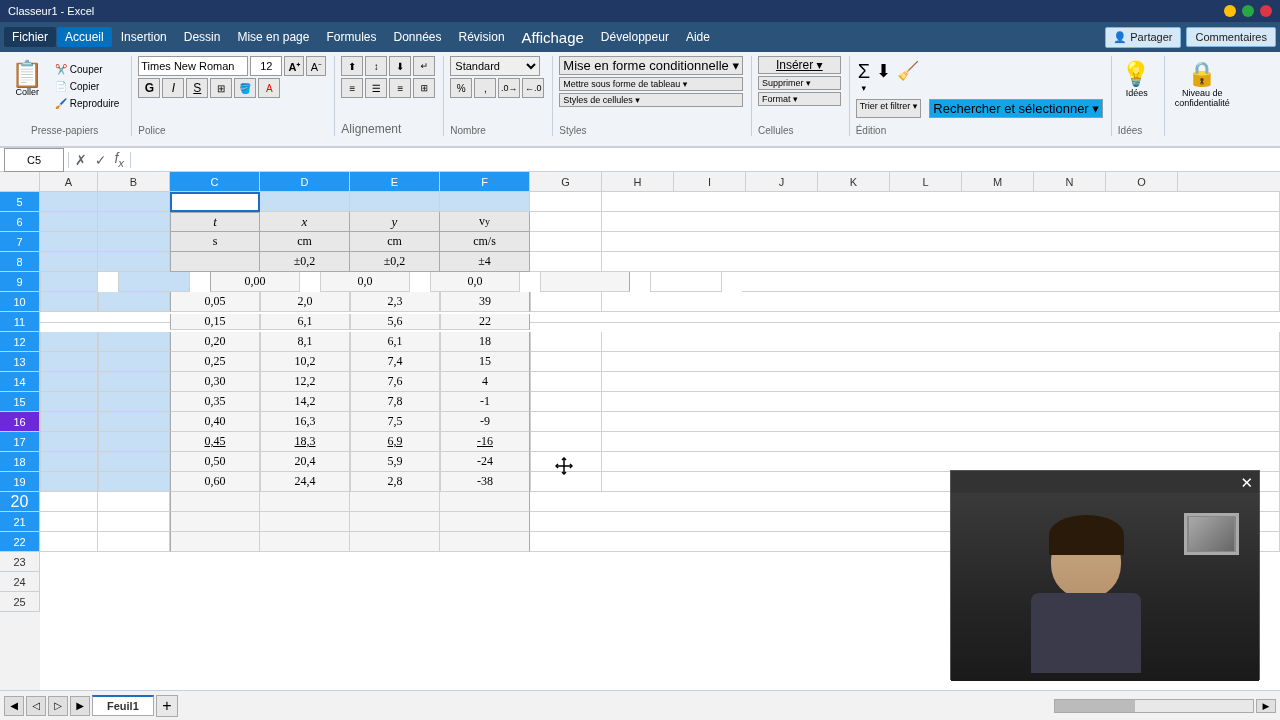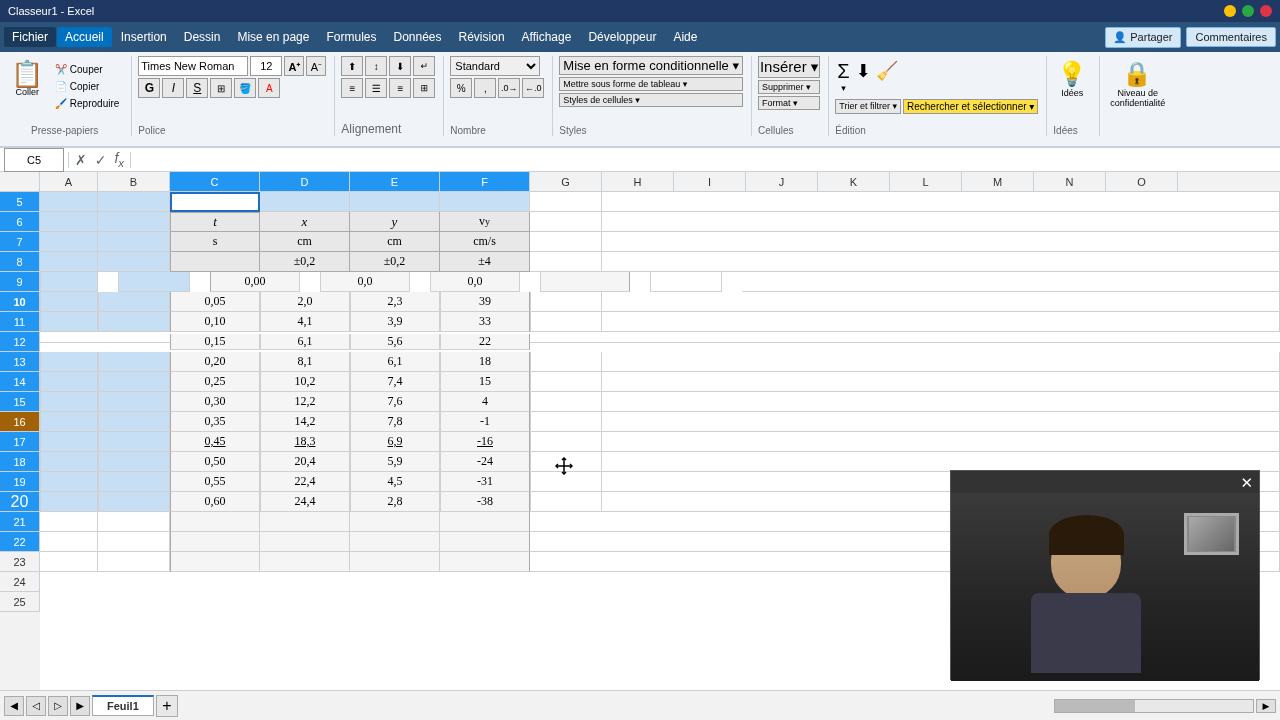--- a/index.html
+++ b/index.html
@@ -19,21 +19,21 @@
 
 <div style="background:#2b5278;height:30px;display:flex;align-items:center;padding:0 4px;gap:1px;">
   <div style="color:#fff;font-size:12px;padding:3px 8px;cursor:pointer;border-radius:2px;background:#1a3a5c;">Fichier</div>
   <div style="color:#fff;font-size:12px;padding:3px 8px;cursor:pointer;border-radius:2px;background:#0070c0;">Accueil</div>
   <div style="color:#fff;font-size:12px;padding:3px 8px;cursor:pointer;border-radius:2px;">Insertion</div>
   <div style="color:#fff;font-size:12px;padding:3px 8px;cursor:pointer;border-radius:2px;">Dessin</div>
   <div style="color:#fff;font-size:12px;padding:3px 8px;cursor:pointer;border-radius:2px;">Mise en page</div>
   <div style="color:#fff;font-size:12px;padding:3px 8px;cursor:pointer;border-radius:2px;">Formules</div>
   <div style="color:#fff;font-size:12px;padding:3px 8px;cursor:pointer;border-radius:2px;">Données</div>
   <div style="color:#fff;font-size:12px;padding:3px 8px;cursor:pointer;border-radius:2px;">Révision</div>
-  <div style="color:#fff;font-size:12px;padding:3px 8px;cursor:pointer;border-radius:2px;">Affichage</div>
+  <div style="color:#fff;font-size:15px;padding:3px 8px;cursor:pointer;border-radius:2px;">Affichage</div>
   <div style="color:#fff;font-size:12px;padding:3px 8px;cursor:pointer;border-radius:2px;">Développeur</div>
   <div style="color:#fff;font-size:12px;padding:3px 8px;cursor:pointer;border-radius:2px;">Aide</div>
   <div style="flex:1;"></div>
   <div style="background:#d4e8f7;color:#1a1a1a;border:1px solid #7cb4e4;font-size:11px;padding:3px 8px;border-radius:2px;cursor:pointer;display:flex;align-items:center;gap:3px;">
     <span>👤</span>
     <span>Partager</span>
   </div>
   <div style="background:#d4e8f7;color:#1a1a1a;border:1px solid #7cb4e4;font-size:11px;padding:3px 8px;border-radius:2px;cursor:pointer;margin-left:4px;">Commentaires</div>
 </div>
 
@@ -116,40 +116,40 @@
     <div style="display:flex;gap:2px;flex-direction:column;">
       <button style="font-size:13px;padding:1px 3px;border:1px solid #999;background:#e8e8e8;cursor:pointer;text-align:left;">Mise en forme conditionnelle ▾</button>
       <button style="font-size:9px;padding:1px 3px;border:1px solid #999;background:#e8e8e8;cursor:pointer;text-align:left;">Mettre sous forme de tableau ▾</button>
       <button style="font-size:9px;padding:1px 3px;border:1px solid #999;background:#e8e8e8;cursor:pointer;text-align:left;">Styles de cellules ▾</button>
     </div>
     <div style="font-size:10px;color:#666;margin-top:auto;">Styles</div>
   </div>
 
   <div style="display:flex;flex-direction:column;border-right:1px solid #c8d0da;padding-right:8px;min-height:80px;gap:2px;">
     <div style="display:flex;gap:2px;flex-direction:column;">
-      <button style="font-size:15px;padding:1px 1px;border:1px solid #999;background:#e8e8e8;cursor:pointer;text-align:left;">Insérer ▾</button>
+      <button style="font-size:12px;padding:1px 17px;border:1px solid #999;background:#e8e8e8;cursor:pointer;text-align:left;text-decoration:underline;">Insérer ▾</button>
       <button style="font-size:9px;padding:1px 3px;border:1px solid #999;background:#e8e8e8;cursor:pointer;text-align:left;">Supprimer ▾</button>
       <button style="font-size:9px;padding:1px 3px;border:1px solid #999;background:#e8e8e8;cursor:pointer;text-align:left;">Format ▾</button>
     </div>
     <div style="font-size:10px;color:#666;margin-top:auto;">Cellules</div>
   </div>
 
   <div style="display:flex;flex-direction:column;border-right:1px solid #c8d0da;padding-right:8px;min-height:80px;gap:2px;">
     <div style="display:flex;gap:4px;flex-direction:column;padding-top:2px;">
       <div style="display:flex;gap:2px;">
         <div style="display:flex;flex-direction:column;align-items:center;cursor:pointer;padding:2px;">
           <span style="font-size:20px;">Σ</span>
           <span style="font-size:9px;">▾</span>
         </div>
         <div style="display:flex;flex-direction:column;align-items:center;cursor:pointer;padding:2px;font-size:18px;">⬇</div>
         <div style="display:flex;flex-direction:column;align-items:center;cursor:pointer;padding:2px;font-size:18px;">🧹</div>
       </div>
-      <div style="display:flex;gap:2px;">
+      <div style="display:flex;gap:8px;">
         <div style="font-size:9px;padding:1px 3px;border:1px solid #999;background:#e8e8e8;cursor:pointer;">Trier et filtrer ▾</div>
-        <div style="font-size:10px;padding:1px 3px;border:1px solid #999;background:#fde047;cursor:pointer;text-align:center;">Rechercher et sélectionner ▾</div>
+        <div style="font-size:13px;padding:1px 3px;border:1px solid #999;background:#0ea5e9;cursor:pointer;text-align:center;">Rechercher et sélectionner ▾</div>
       </div>
     </div>
     <div style="font-size:10px;color:#666;margin-top:auto;">Édition</div>
   </div>
 
   <div style="display:flex;flex-direction:column;border-right:1px solid #c8d0da;padding-right:8px;min-height:80px;gap:2px;">
     <div style="display:flex;flex-direction:column;align-items:center;cursor:pointer;padding:4px;">
       <span style="font-size:24px;">💡</span>
       <span style="font-size:9px;">Idées</span>
     </div>
@@ -197,27 +197,27 @@
   </div>
 
   <div style="display:flex;flex:1;overflow:hidden;">
 
     <div style="width:40px;min-width:40px;display:flex;flex-direction:column;background:#f2f2f2;flex-shrink:0;">
       <div style="height:20px;border-bottom:1px solid #c8d0da;border-right:1px solid #c8d0da;display:flex;align-items:center;justify-content:center;font-size:11px;color:#fff;background:#2196f3;cursor:pointer;">5</div>
       <div style="height:20px;border-bottom:1px solid #c8d0da;border-right:1px solid #c8d0da;display:flex;align-items:center;justify-content:center;font-size:11px;color:#fff;background:#2196f3;cursor:pointer;">6</div>
       <div style="height:20px;border-bottom:1px solid #c8d0da;border-right:1px solid #c8d0da;display:flex;align-items:center;justify-content:center;font-size:11px;color:#fff;background:#2196f3;cursor:pointer;">7</div>
       <div style="height:20px;border-bottom:1px solid #c8d0da;border-right:1px solid #c8d0da;display:flex;align-items:center;justify-content:center;font-size:11px;color:#fff;background:#2196f3;cursor:pointer;">8</div>
       <div style="height:20px;border-bottom:1px solid #c8d0da;border-right:1px solid #c8d0da;display:flex;align-items:center;justify-content:center;font-size:11px;color:#fff;background:#2196f3;cursor:pointer;">9</div>
-      <div style="height:20px;border-bottom:1px solid #c8d0da;border-right:1px solid #c8d0da;display:flex;align-items:center;justify-content:center;font-size:11px;color:#fff;background:#2196f3;cursor:pointer;font-weight:bold;">10</div>
+      <div style="height:20px;border-bottom:1px solid #c8d0da;border-right:1px solid #c8d0da;display:flex;align-items:center;justify-content:center;font-size:11px;color:#fff;background:#2196f3;cursor:pointer;">10</div>
       <div style="height:20px;border-bottom:1px solid #c8d0da;border-right:1px solid #c8d0da;display:flex;align-items:center;justify-content:center;font-size:11px;color:#fff;background:#2196f3;cursor:pointer;">11</div>
       <div style="height:20px;border-bottom:1px solid #c8d0da;border-right:1px solid #c8d0da;display:flex;align-items:center;justify-content:center;font-size:11px;color:#fff;background:#2196f3;cursor:pointer;">12</div>
       <div style="height:20px;border-bottom:1px solid #c8d0da;border-right:1px solid #c8d0da;display:flex;align-items:center;justify-content:center;font-size:11px;color:#fff;background:#2196f3;cursor:pointer;">13</div>
       <div style="height:20px;border-bottom:1px solid #c8d0da;border-right:1px solid #c8d0da;display:flex;align-items:center;justify-content:center;font-size:11px;color:#fff;background:#2196f3;cursor:pointer;">14</div>
       <div style="height:20px;border-bottom:1px solid #c8d0da;border-right:1px solid #c8d0da;display:flex;align-items:center;justify-content:center;font-size:11px;color:#fff;background:#2196f3;cursor:pointer;">15</div>
-      <div style="height:20px;border-bottom:1px solid #c8d0da;border-right:1px solid #c8d0da;display:flex;align-items:center;justify-content:center;font-size:11px;color:#fff;background:#a16207;cursor:pointer;">16</div>
+      <div style="height:20px;border-bottom:1px solid #c8d0da;border-right:1px solid #c8d0da;display:flex;align-items:center;justify-content:center;font-size:11px;color:#fff;background:#6d28d9;cursor:pointer;">16</div>
       <div style="height:20px;border-bottom:1px solid #c8d0da;border-right:1px solid #c8d0da;display:flex;align-items:center;justify-content:center;font-size:11px;color:#fff;background:#2196f3;cursor:pointer;">17</div>
       <div style="height:20px;border-bottom:1px solid #c8d0da;border-right:1px solid #c8d0da;display:flex;align-items:center;justify-content:center;font-size:11px;color:#fff;background:#2196f3;cursor:pointer;">18</div>
       <div style="height:20px;border-bottom:1px solid #c8d0da;border-right:1px solid #c8d0da;display:flex;align-items:center;justify-content:center;font-size:11px;color:#fff;background:#2196f3;cursor:pointer;">19</div>
       <div style="height:20px;border-bottom:1px solid #c8d0da;border-right:1px solid #c8d0da;display:flex;align-items:center;justify-content:center;font-size:16px;color:#fff;background:#2196f3;cursor:pointer;">20</div>
       <div style="height:20px;border-bottom:1px solid #c8d0da;border-right:1px solid #c8d0da;display:flex;align-items:center;justify-content:center;font-size:11px;color:#fff;background:#2196f3;cursor:pointer;">21</div>
       <div style="height:20px;border-bottom:1px solid #c8d0da;border-right:1px solid #c8d0da;display:flex;align-items:center;justify-content:center;font-size:11px;color:#fff;background:#2196f3;cursor:pointer;">22</div>
       <div style="height:20px;border-bottom:1px solid #c8d0da;border-right:1px solid #c8d0da;display:flex;align-items:center;justify-content:center;font-size:11px;color:#333;background:#f2f2f2;cursor:pointer;">23</div>
       <div style="height:20px;border-bottom:1px solid #c8d0da;border-right:1px solid #c8d0da;display:flex;align-items:center;justify-content:center;font-size:11px;color:#333;background:#f2f2f2;cursor:pointer;">24</div>
       <div style="height:20px;border-bottom:1px solid #c8d0da;border-right:1px solid #c8d0da;display:flex;align-items:center;justify-content:center;font-size:11px;color:#333;background:#f2f2f2;cursor:pointer;">25</div>
     </div>
@@ -282,30 +282,20 @@
           <div style="display: flex; height: 20px; min-height: 20px;">
             <div style="width: 58px; min-width: 58px; border-right: 1px solid rgb(208, 208, 208); border-bottom: 1px solid rgb(208, 208, 208); border-left: 1px solid rgb(208, 208, 208); background: rgb(199, 223, 245); font-family: &quot;Times New Roman&quot;, serif; font-size: 12px; display: flex; align-items: center; justify-content: center;"></div>
             <div style="width: 72px; min-width: 72px; border-right: 1px solid rgb(208, 208, 208); border-bottom: 1px solid rgb(208, 208, 208); border-left: 1px solid rgb(208, 208, 208); background: rgb(199, 223, 245); font-family: &quot;Times New Roman&quot;, serif; font-size: 12px; display: flex; align-items: center; justify-content: center;"></div>
             <div style="width: 90px; min-width: 90px; border-right: 1px solid rgb(208, 208, 208); border-bottom: 1px solid rgb(208, 208, 208); border-left: 1px solid rgb(170, 170, 170); background: rgb(245, 245, 245); font-family: &quot;Times New Roman&quot;, serif; font-size: 12px; display: flex; align-items: center; justify-content: center;">0,05</div>
             <div style="width: 90px; min-width: 90px; border-right: 1px solid rgb(208, 208, 208); border-bottom: 1px solid rgb(208, 208, 208); border-left: 1px solid rgb(208, 208, 208); background: rgb(245, 245, 245); font-family: &quot;Times New Roman&quot;, serif; font-size: 12px; display: flex; align-items: center; justify-content: center;">2,0</div>
             <div style="width: 90px; min-width: 90px; border-right: 1px solid rgb(208, 208, 208); border-bottom: 1px solid rgb(208, 208, 208); border-left: 1px solid rgb(208, 208, 208); background: rgb(245, 245, 245); font-family: &quot;Times New Roman&quot;, serif; font-size: 12px; display: flex; align-items: center; justify-content: center;">2,3</div>
             <div style="width: 90px; min-width: 90px; border-right: 1px solid rgb(170, 170, 170); border-bottom: 1px solid rgb(208, 208, 208); border-left: 1px solid rgb(208, 208, 208); background: rgb(245, 245, 245); font-family: &quot;Times New Roman&quot;, serif; font-size: 12px; display: flex; align-items: center; justify-content: center;">39</div>
             <div style="width: 72px; min-width: 72px; border-right: 1px solid rgb(208, 208, 208); border-bottom: 1px solid rgb(208, 208, 208); border-left: 1px solid rgb(208, 208, 208); background: rgb(255, 255, 255); font-family: &quot;Times New Roman&quot;, serif; font-size: 12px; display: flex; align-items: center; justify-content: center;"></div>
             <div style="flex: 1 1 0%; border-right: 1px solid rgb(208, 208, 208); border-bottom: 1px solid rgb(208, 208, 208); background: rgb(255, 255, 255);"></div>
           </div>
-          <div style="display: flex; height: 20px; min-height: 20px;">
-            <div style="width: 58px; min-width: 58px; border-right: 1px solid rgb(208, 208, 208); border-bottom: 1px solid rgb(208, 208, 208); border-left: 1px solid rgb(208, 208, 208); background: rgb(199, 223, 245); font-family: &quot;Times New Roman&quot;, serif; font-size: 12px; display: flex; align-items: center; justify-content: center;"></div>
-            <div style="width: 72px; min-width: 72px; border-right: 1px solid rgb(208, 208, 208); border-bottom: 1px solid rgb(208, 208, 208); border-left: 1px solid rgb(208, 208, 208); background: rgb(199, 223, 245); font-family: &quot;Times New Roman&quot;, serif; font-size: 12px; display: flex; align-items: center; justify-content: center;"></div>
-            <div style="width: 90px; min-width: 90px; border-right: 1px solid rgb(208, 208, 208); border-bottom: 1px solid rgb(208, 208, 208); border-left: 1px solid rgb(170, 170, 170); background: rgb(245, 245, 245); font-family: &quot;Times New Roman&quot;, serif; font-size: 12px; display: flex; align-items: center; justify-content: center;">0,10</div>
-            <div style="width: 90px; min-width: 90px; border-right: 1px solid rgb(208, 208, 208); border-bottom: 1px solid rgb(208, 208, 208); border-left: 1px solid rgb(208, 208, 208); background: rgb(245, 245, 245); font-family: &quot;Times New Roman&quot;, serif; font-size: 12px; display: flex; align-items: center; justify-content: center;">4,1</div>
-            <div style="width: 90px; min-width: 90px; border-right: 1px solid rgb(208, 208, 208); border-bottom: 1px solid rgb(208, 208, 208); border-left: 1px solid rgb(208, 208, 208); background: rgb(245, 245, 245); font-family: &quot;Times New Roman&quot;, serif; font-size: 12px; display: flex; align-items: center; justify-content: center;">3,9</div>
-            <div style="width: 90px; min-width: 90px; border-right: 1px solid rgb(170, 170, 170); border-bottom: 1px solid rgb(208, 208, 208); border-left: 1px solid rgb(208, 208, 208); background: rgb(245, 245, 245); font-family: &quot;Times New Roman&quot;, serif; font-size: 12px; display: flex; align-items: center; justify-content: center;">33</div>
-            <div style="width: 72px; min-width: 72px; border-right: 1px solid rgb(208, 208, 208); border-bottom: 1px solid rgb(208, 208, 208); border-left: 1px solid rgb(208, 208, 208); background: rgb(255, 255, 255); font-family: &quot;Times New Roman&quot;, serif; font-size: 12px; display: flex; align-items: center; justify-content: center;"></div>
-            <div style="flex: 1 1 0%; border-right: 1px solid rgb(208, 208, 208); border-bottom: 1px solid rgb(208, 208, 208); background: rgb(255, 255, 255);"></div>
-          </div>
           <div style="display: flex; height: 20px; min-height: 20px; align-items: center;">
             <div style="width: 58px; min-width: 58px; border-right: 1px solid rgb(208, 208, 208); border-bottom: 1px solid rgb(208, 208, 208); border-left: 1px solid rgb(208, 208, 208); background: rgb(199, 223, 245); font-family: &quot;Times New Roman&quot;, serif; font-size: 12px; display: flex; align-items: center; justify-content: center;"></div>
             <div style="width: 72px; min-width: 72px; border-right: 1px solid rgb(208, 208, 208); border-bottom: 1px solid rgb(208, 208, 208); border-left: 1px solid rgb(208, 208, 208); background: rgb(199, 223, 245); font-family: &quot;Times New Roman&quot;, serif; font-size: 12px; display: flex; align-items: center; justify-content: center;"></div>
             <div style="width: 90px; min-width: 90px; border-right: 1px solid rgb(208, 208, 208); border-bottom: 1px solid rgb(208, 208, 208); border-left: 1px solid rgb(170, 170, 170); background: rgb(245, 245, 245); font-family: &quot;Times New Roman&quot;, serif; font-size: 12px; display: flex; align-items: center; justify-content: center;">0,15</div>
             <div style="width: 90px; min-width: 90px; border-right: 1px solid rgb(208, 208, 208); border-bottom: 1px solid rgb(208, 208, 208); border-left: 1px solid rgb(208, 208, 208); background: rgb(245, 245, 245); font-family: &quot;Times New Roman&quot;, serif; font-size: 12px; display: flex; align-items: center; justify-content: center;">6,1</div>
             <div style="width: 90px; min-width: 90px; border-right: 1px solid rgb(208, 208, 208); border-bottom: 1px solid rgb(208, 208, 208); border-left: 1px solid rgb(208, 208, 208); background: rgb(245, 245, 245); font-family: &quot;Times New Roman&quot;, serif; font-size: 12px; display: flex; align-items: center; justify-content: center;">5,6</div>
             <div style="width: 90px; min-width: 90px; border-right: 1px solid rgb(170, 170, 170); border-bottom: 1px solid rgb(208, 208, 208); border-left: 1px solid rgb(208, 208, 208); background: rgb(245, 245, 245); font-family: &quot;Times New Roman&quot;, serif; font-size: 12px; display: flex; align-items: center; justify-content: center;">22</div>
             <div style="width: 72px; min-width: 72px; border-right: 1px solid rgb(208, 208, 208); border-bottom: 1px solid rgb(208, 208, 208); border-left: 1px solid rgb(208, 208, 208); background: rgb(255, 255, 255); font-family: &quot;Times New Roman&quot;, serif; font-size: 12px; display: flex; align-items: center; justify-content: center;"></div>
             <div style="flex: 1 1 0%; border-right: 1px solid rgb(208, 208, 208); border-bottom: 1px solid rgb(208, 208, 208); background: rgb(255, 255, 255);"></div>
           </div>
@@ -342,47 +332,47 @@
           <div style="display: flex; height: 20px; min-height: 20px;">
             <div style="width: 58px; min-width: 58px; border-right: 1px solid rgb(208, 208, 208); border-bottom: 1px solid rgb(208, 208, 208); border-left: 1px solid rgb(208, 208, 208); background: rgb(199, 223, 245); font-family: &quot;Times New Roman&quot;, serif; font-size: 12px; display: flex; align-items: center; justify-content: center;"></div>
             <div style="width: 72px; min-width: 72px; border-right: 1px solid rgb(208, 208, 208); border-bottom: 1px solid rgb(208, 208, 208); border-left: 1px solid rgb(208, 208, 208); background: rgb(199, 223, 245); font-family: &quot;Times New Roman&quot;, serif; font-size: 12px; display: flex; align-items: center; justify-content: center;"></div>
             <div style="width: 90px; min-width: 90px; border-right: 1px solid rgb(208, 208, 208); border-bottom: 1px solid rgb(208, 208, 208); border-left: 1px solid rgb(170, 170, 170); background: rgb(245, 245, 245); font-family: &quot;Times New Roman&quot;, serif; font-size: 12px; display: flex; align-items: center; justify-content: center;">0,35</div>
             <div style="width: 90px; min-width: 90px; border-right: 1px solid rgb(208, 208, 208); border-bottom: 1px solid rgb(208, 208, 208); border-left: 1px solid rgb(208, 208, 208); background: rgb(245, 245, 245); font-family: &quot;Times New Roman&quot;, serif; font-size: 12px; display: flex; align-items: center; justify-content: center;">14,2</div>
             <div style="width: 90px; min-width: 90px; border-right: 1px solid rgb(208, 208, 208); border-bottom: 1px solid rgb(208, 208, 208); border-left: 1px solid rgb(208, 208, 208); background: rgb(245, 245, 245); font-family: &quot;Times New Roman&quot;, serif; font-size: 12px; display: flex; align-items: center; justify-content: center;">7,8</div>
             <div style="width: 90px; min-width: 90px; border-right: 1px solid rgb(170, 170, 170); border-bottom: 1px solid rgb(208, 208, 208); border-left: 1px solid rgb(208, 208, 208); background: rgb(245, 245, 245); font-family: &quot;Times New Roman&quot;, serif; font-size: 12px; display: flex; align-items: center; justify-content: center;">-1</div>
             <div style="width: 72px; min-width: 72px; border-right: 1px solid rgb(208, 208, 208); border-bottom: 1px solid rgb(208, 208, 208); border-left: 1px solid rgb(208, 208, 208); background: rgb(255, 255, 255); font-family: &quot;Times New Roman&quot;, serif; font-size: 12px; display: flex; align-items: center; justify-content: center;"></div>
             <div style="flex: 1 1 0%; border-right: 1px solid rgb(208, 208, 208); border-bottom: 1px solid rgb(208, 208, 208); background: rgb(255, 255, 255);"></div>
           </div>
+          <div style="display: flex; height: 20px; min-height: 20px;">
+            <div style="width: 58px; min-width: 58px; border-right: 1px solid rgb(208, 208, 208); border-bottom: 1px solid rgb(208, 208, 208); border-left: 1px solid rgb(208, 208, 208); background: rgb(199, 223, 245); font-family: &quot;Times New Roman&quot;, serif; font-size: 12px; display: flex; align-items: center; justify-content: center;"></div>
+            <div style="width: 72px; min-width: 72px; border-right: 1px solid rgb(208, 208, 208); border-bottom: 1px solid rgb(208, 208, 208); border-left: 1px solid rgb(208, 208, 208); background: rgb(199, 223, 245); font-family: &quot;Times New Roman&quot;, serif; font-size: 12px; display: flex; align-items: center; justify-content: center;"></div>
+            <div style="width: 90px; min-width: 90px; border-right: 1px solid rgb(208, 208, 208); border-bottom: 1px solid rgb(208, 208, 208); border-left: 1px solid rgb(170, 170, 170); background: rgb(245, 245, 245); font-family: &quot;Times New Roman&quot;, serif; font-size: 12px; display: flex; align-items: center; justify-content: center;">0,40</div>
+            <div style="width: 90px; min-width: 90px; border-right: 1px solid rgb(208, 208, 208); border-bottom: 1px solid rgb(208, 208, 208); border-left: 1px solid rgb(208, 208, 208); background: rgb(245, 245, 245); font-family: &quot;Times New Roman&quot;, serif; font-size: 12px; display: flex; align-items: center; justify-content: center;">16,3</div>
+            <div style="width: 90px; min-width: 90px; border-right: 1px solid rgb(208, 208, 208); border-bottom: 1px solid rgb(208, 208, 208); border-left: 1px solid rgb(208, 208, 208); background: rgb(245, 245, 245); font-family: &quot;Times New Roman&quot;, serif; font-size: 12px; display: flex; align-items: center; justify-content: center;">7,5</div>
+            <div style="width: 90px; min-width: 90px; border-right: 1px solid rgb(170, 170, 170); border-bottom: 1px solid rgb(208, 208, 208); border-left: 1px solid rgb(208, 208, 208); background: rgb(245, 245, 245); font-family: &quot;Times New Roman&quot;, serif; font-size: 12px; display: flex; align-items: center; justify-content: center;">-9</div>
+            <div style="width: 72px; min-width: 72px; border-right: 1px solid rgb(208, 208, 208); border-bottom: 1px solid rgb(208, 208, 208); border-left: 1px solid rgb(208, 208, 208); background: rgb(255, 255, 255); font-family: &quot;Times New Roman&quot;, serif; font-size: 12px; display: flex; align-items: center; justify-content: center;"></div>
+            <div style="flex: 1 1 0%; border-right: 1px solid rgb(208, 208, 208); border-bottom: 1px solid rgb(208, 208, 208); background: rgb(255, 255, 255);"></div>
+          </div>
           <div style="display: flex; height: 20px; min-height: 20px; text-decoration: underline;">
             <div style="width: 58px; min-width: 58px; border-right: 1px solid rgb(208, 208, 208); border-bottom: 1px solid rgb(208, 208, 208); border-left: 1px solid rgb(208, 208, 208); background: rgb(199, 223, 245); font-family: &quot;Times New Roman&quot;, serif; font-size: 12px; display: flex; align-items: center; justify-content: center;"></div>
             <div style="width: 72px; min-width: 72px; border-right: 1px solid rgb(208, 208, 208); border-bottom: 1px solid rgb(208, 208, 208); border-left: 1px solid rgb(208, 208, 208); background: rgb(199, 223, 245); font-family: &quot;Times New Roman&quot;, serif; font-size: 12px; display: flex; align-items: center; justify-content: center;"></div>
             <div style="width: 90px; min-width: 90px; border-right: 1px solid rgb(208, 208, 208); border-bottom: 1px solid rgb(208, 208, 208); border-left: 1px solid rgb(170, 170, 170); background: rgb(245, 245, 245); font-family: &quot;Times New Roman&quot;, serif; font-size: 12px; display: flex; align-items: center; justify-content: center;">0,45</div>
             <div style="width: 90px; min-width: 90px; border-right: 1px solid rgb(208, 208, 208); border-bottom: 1px solid rgb(208, 208, 208); border-left: 1px solid rgb(208, 208, 208); background: rgb(245, 245, 245); font-family: &quot;Times New Roman&quot;, serif; font-size: 12px; display: flex; align-items: center; justify-content: center;">18,3</div>
             <div style="width: 90px; min-width: 90px; border-right: 1px solid rgb(208, 208, 208); border-bottom: 1px solid rgb(208, 208, 208); border-left: 1px solid rgb(208, 208, 208); background: rgb(245, 245, 245); font-family: &quot;Times New Roman&quot;, serif; font-size: 12px; display: flex; align-items: center; justify-content: center;">6,9</div>
             <div style="width: 90px; min-width: 90px; border-right: 1px solid rgb(170, 170, 170); border-bottom: 1px solid rgb(208, 208, 208); border-left: 1px solid rgb(208, 208, 208); background: rgb(245, 245, 245); font-family: &quot;Times New Roman&quot;, serif; font-size: 12px; display: flex; align-items: center; justify-content: center;">-16</div>
             <div style="width: 72px; min-width: 72px; border-right: 1px solid rgb(208, 208, 208); border-bottom: 1px solid rgb(208, 208, 208); border-left: 1px solid rgb(208, 208, 208); background: rgb(255, 255, 255); font-family: &quot;Times New Roman&quot;, serif; font-size: 12px; display: flex; align-items: center; justify-content: center;"></div>
             <div style="flex: 1 1 0%; border-right: 1px solid rgb(208, 208, 208); border-bottom: 1px solid rgb(208, 208, 208); background: rgb(255, 255, 255);"></div>
           </div>
           <div style="display: flex; height: 20px; min-height: 20px;">
             <div style="width: 58px; min-width: 58px; border-right: 1px solid rgb(208, 208, 208); border-bottom: 1px solid rgb(208, 208, 208); border-left: 1px solid rgb(208, 208, 208); background: rgb(199, 223, 245); font-family: &quot;Times New Roman&quot;, serif; font-size: 12px; display: flex; align-items: center; justify-content: center;"></div>
             <div style="width: 72px; min-width: 72px; border-right: 1px solid rgb(208, 208, 208); border-bottom: 1px solid rgb(208, 208, 208); border-left: 1px solid rgb(208, 208, 208); background: rgb(199, 223, 245); font-family: &quot;Times New Roman&quot;, serif; font-size: 12px; display: flex; align-items: center; justify-content: center;"></div>
             <div style="width: 90px; min-width: 90px; border-right: 1px solid rgb(208, 208, 208); border-bottom: 1px solid rgb(208, 208, 208); border-left: 1px solid rgb(170, 170, 170); background: rgb(245, 245, 245); font-family: &quot;Times New Roman&quot;, serif; font-size: 12px; display: flex; align-items: center; justify-content: center;">0,50</div>
             <div style="width: 90px; min-width: 90px; border-right: 1px solid rgb(208, 208, 208); border-bottom: 1px solid rgb(208, 208, 208); border-left: 1px solid rgb(208, 208, 208); background: rgb(245, 245, 245); font-family: &quot;Times New Roman&quot;, serif; font-size: 12px; display: flex; align-items: center; justify-content: center;">20,4</div>
             <div style="width: 90px; min-width: 90px; border-right: 1px solid rgb(208, 208, 208); border-bottom: 1px solid rgb(208, 208, 208); border-left: 1px solid rgb(208, 208, 208); background: rgb(245, 245, 245); font-family: &quot;Times New Roman&quot;, serif; font-size: 12px; display: flex; align-items: center; justify-content: center;">5,9</div>
             <div style="width: 90px; min-width: 90px; border-right: 1px solid rgb(170, 170, 170); border-bottom: 1px solid rgb(208, 208, 208); border-left: 1px solid rgb(208, 208, 208); background: rgb(245, 245, 245); font-family: &quot;Times New Roman&quot;, serif; font-size: 12px; display: flex; align-items: center; justify-content: center;">-24</div>
-            <div style="width: 72px; min-width: 72px; border-right: 1px solid rgb(208, 208, 208); border-bottom: 1px solid rgb(208, 208, 208); border-left: 1px solid rgb(208, 208, 208); background: rgb(255, 255, 255); font-family: &quot;Times New Roman&quot;, serif; font-size: 12px; display: flex; align-items: center; justify-content: center;"></div>
-            <div style="flex: 1 1 0%; border-right: 1px solid rgb(208, 208, 208); border-bottom: 1px solid rgb(208, 208, 208); background: rgb(255, 255, 255);"></div>
-          </div>
-          <div style="display: flex; height: 20px; min-height: 20px;">
-            <div style="width: 58px; min-width: 58px; border-right: 1px solid rgb(208, 208, 208); border-bottom: 1px solid rgb(208, 208, 208); border-left: 1px solid rgb(208, 208, 208); background: rgb(199, 223, 245); font-family: &quot;Times New Roman&quot;, serif; font-size: 12px; display: flex; align-items: center; justify-content: center;"></div>
-            <div style="width: 72px; min-width: 72px; border-right: 1px solid rgb(208, 208, 208); border-bottom: 1px solid rgb(208, 208, 208); border-left: 1px solid rgb(208, 208, 208); background: rgb(199, 223, 245); font-family: &quot;Times New Roman&quot;, serif; font-size: 12px; display: flex; align-items: center; justify-content: center;"></div>
-            <div style="width: 90px; min-width: 90px; border-right: 1px solid rgb(208, 208, 208); border-bottom: 1px solid rgb(208, 208, 208); border-left: 1px solid rgb(170, 170, 170); background: rgb(245, 245, 245); font-family: &quot;Times New Roman&quot;, serif; font-size: 12px; display: flex; align-items: center; justify-content: center;">0,55</div>
-            <div style="width: 90px; min-width: 90px; border-right: 1px solid rgb(208, 208, 208); border-bottom: 1px solid rgb(208, 208, 208); border-left: 1px solid rgb(208, 208, 208); background: rgb(245, 245, 245); font-family: &quot;Times New Roman&quot;, serif; font-size: 12px; display: flex; align-items: center; justify-content: center;">22,4</div>
-            <div style="width: 90px; min-width: 90px; border-right: 1px solid rgb(208, 208, 208); border-bottom: 1px solid rgb(208, 208, 208); border-left: 1px solid rgb(208, 208, 208); background: rgb(245, 245, 245); font-family: &quot;Times New Roman&quot;, serif; font-size: 12px; display: flex; align-items: center; justify-content: center;">4,5</div>
-            <div style="width: 90px; min-width: 90px; border-right: 1px solid rgb(170, 170, 170); border-bottom: 1px solid rgb(208, 208, 208); border-left: 1px solid rgb(208, 208, 208); background: rgb(245, 245, 245); font-family: &quot;Times New Roman&quot;, serif; font-size: 12px; display: flex; align-items: center; justify-content: center;">-31</div>
             <div style="width: 72px; min-width: 72px; border-right: 1px solid rgb(208, 208, 208); border-bottom: 1px solid rgb(208, 208, 208); border-left: 1px solid rgb(208, 208, 208); background: rgb(255, 255, 255); font-family: &quot;Times New Roman&quot;, serif; font-size: 12px; display: flex; align-items: center; justify-content: center;"></div>
             <div style="flex: 1 1 0%; border-right: 1px solid rgb(208, 208, 208); border-bottom: 1px solid rgb(208, 208, 208); background: rgb(255, 255, 255);"></div>
           </div>
           <div style="display: flex; height: 20px; min-height: 20px;">
             <div style="width: 58px; min-width: 58px; border-right: 1px solid rgb(208, 208, 208); border-bottom: 1px solid rgb(208, 208, 208); border-left: 1px solid rgb(208, 208, 208); background: rgb(199, 223, 245); font-family: &quot;Times New Roman&quot;, serif; font-size: 12px; display: flex; align-items: center; justify-content: center;"></div>
             <div style="width: 72px; min-width: 72px; border-right: 1px solid rgb(208, 208, 208); border-bottom: 1px solid rgb(208, 208, 208); border-left: 1px solid rgb(208, 208, 208); background: rgb(199, 223, 245); font-family: &quot;Times New Roman&quot;, serif; font-size: 12px; display: flex; align-items: center; justify-content: center;"></div>
             <div style="width: 90px; min-width: 90px; border-right: 1px solid rgb(208, 208, 208); border-bottom: 1px solid rgb(208, 208, 208); border-left: 1px solid rgb(170, 170, 170); background: rgb(245, 245, 245); font-family: &quot;Times New Roman&quot;, serif; font-size: 12px; display: flex; align-items: center; justify-content: center;">0,60</div>
             <div style="width: 90px; min-width: 90px; border-right: 1px solid rgb(208, 208, 208); border-bottom: 1px solid rgb(208, 208, 208); border-left: 1px solid rgb(208, 208, 208); background: rgb(245, 245, 245); font-family: &quot;Times New Roman&quot;, serif; font-size: 12px; display: flex; align-items: center; justify-content: center;">24,4</div>
             <div style="width: 90px; min-width: 90px; border-right: 1px solid rgb(208, 208, 208); border-bottom: 1px solid rgb(208, 208, 208); border-left: 1px solid rgb(208, 208, 208); background: rgb(245, 245, 245); font-family: &quot;Times New Roman&quot;, serif; font-size: 12px; display: flex; align-items: center; justify-content: center;">2,8</div>
             <div style="width: 90px; min-width: 90px; border-right: 1px solid rgb(170, 170, 170); border-bottom: 1px solid rgb(208, 208, 208); border-left: 1px solid rgb(208, 208, 208); background: rgb(245, 245, 245); font-family: &quot;Times New Roman&quot;, serif; font-size: 12px; display: flex; align-items: center; justify-content: center;">-38</div>

